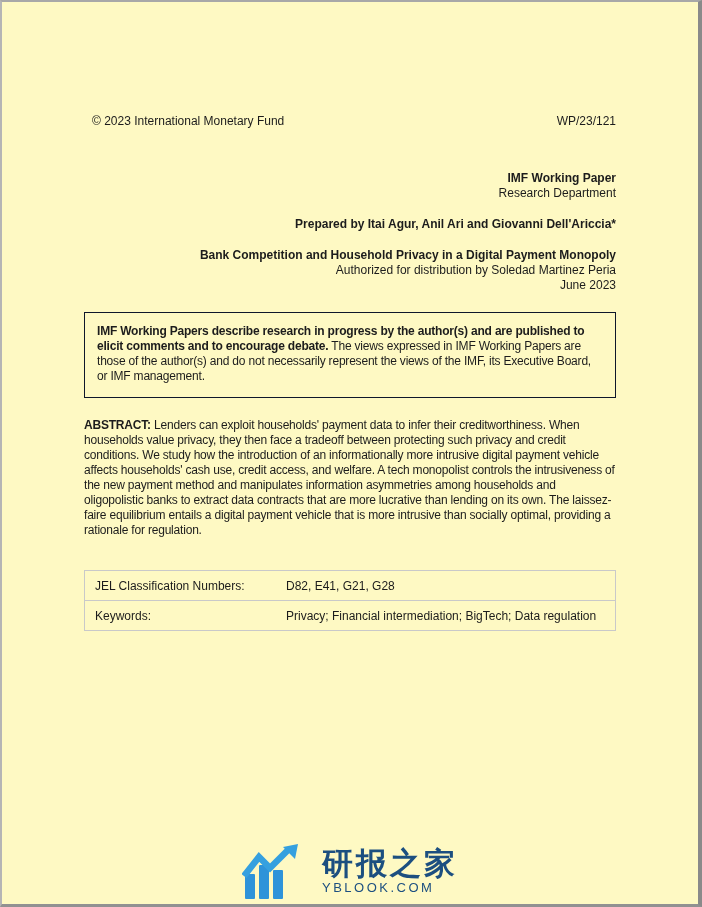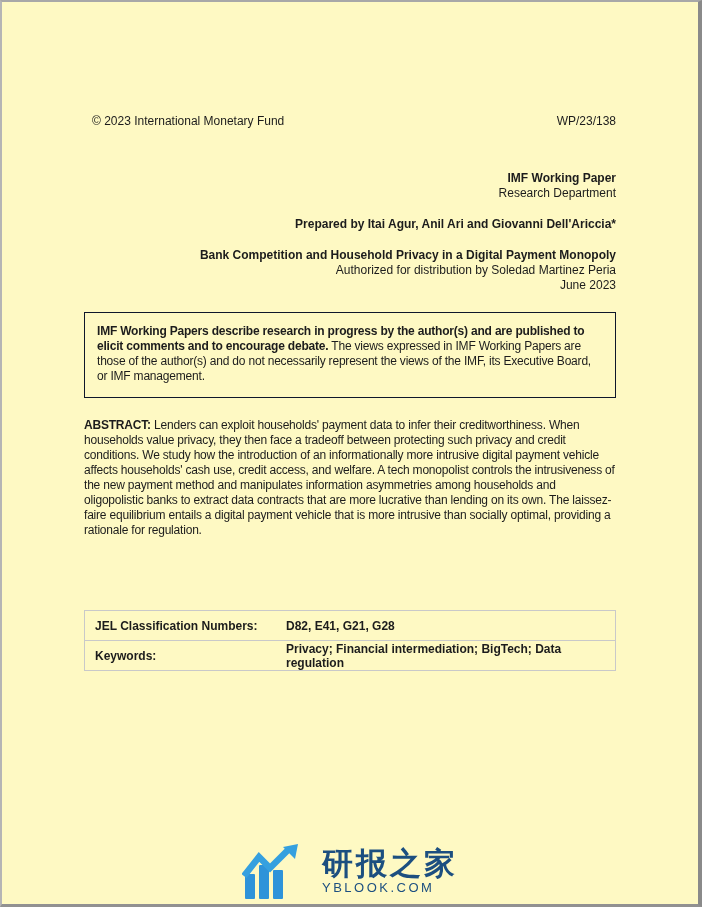--- a/index.html
+++ b/index.html
@@ -43,25 +43,24 @@
     line-height: 15px;
     letter-spacing: -0.2px;
   }
   .abstract {
     margin-top: 20px;
     font-size: 12px;
     line-height: 15px;
     letter-spacing: -0.2px;
   }
   .meta-table {
-    margin-top: 72px;
+    margin-top: 32px;
     width: 100%;
     border-collapse: collapse;
     font-size: 12px;
-    font-weight: bold;
   }
   .meta-table td {
     border: 1px solid #c9c9c9;
     height: 29px;
     padding: 0 0 0 10px;
     vertical-align: middle;
   }
   .meta-table td.label-cell { width: 181px; border-right: none; }
   .meta-table td.value-cell { border-left: none; }
   .email-link {
@@ -96,21 +95,21 @@
   }
 </style>
 </head>
 <body>
 
 <div class="page">
   <div class="content">
 
     <div class="header-row">
       <span class="copyright">© 2023 International Monetary Fund</span>
-      <span>WP/23/138</span>
+      <span>WP/23/121</span>
     </div>
 
     <div class="title-block">
       <p class="bold">IMF Working Paper</p>
       <p class="gap-after">Research Department</p>
       <p class="bold gap-after">Prepared by Itai Agur, Anil Ari and Giovanni Dell'Ariccia*</p>
       <p class="bold">Bank Competition and Household Privacy in a Digital Payment Monopoly</p>
       <p>Authorized for distribution by Soledad Martinez Peria</p>
       <p>June 2023</p>
     </div>

